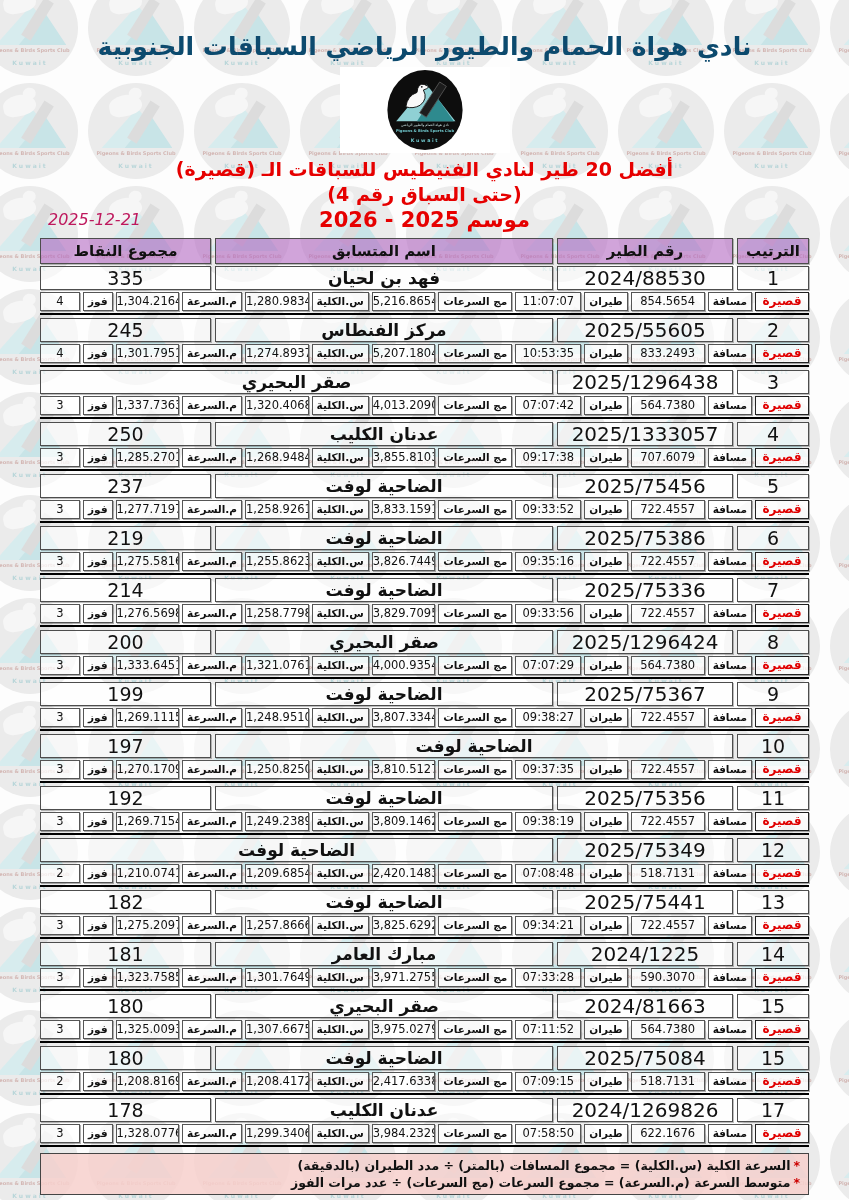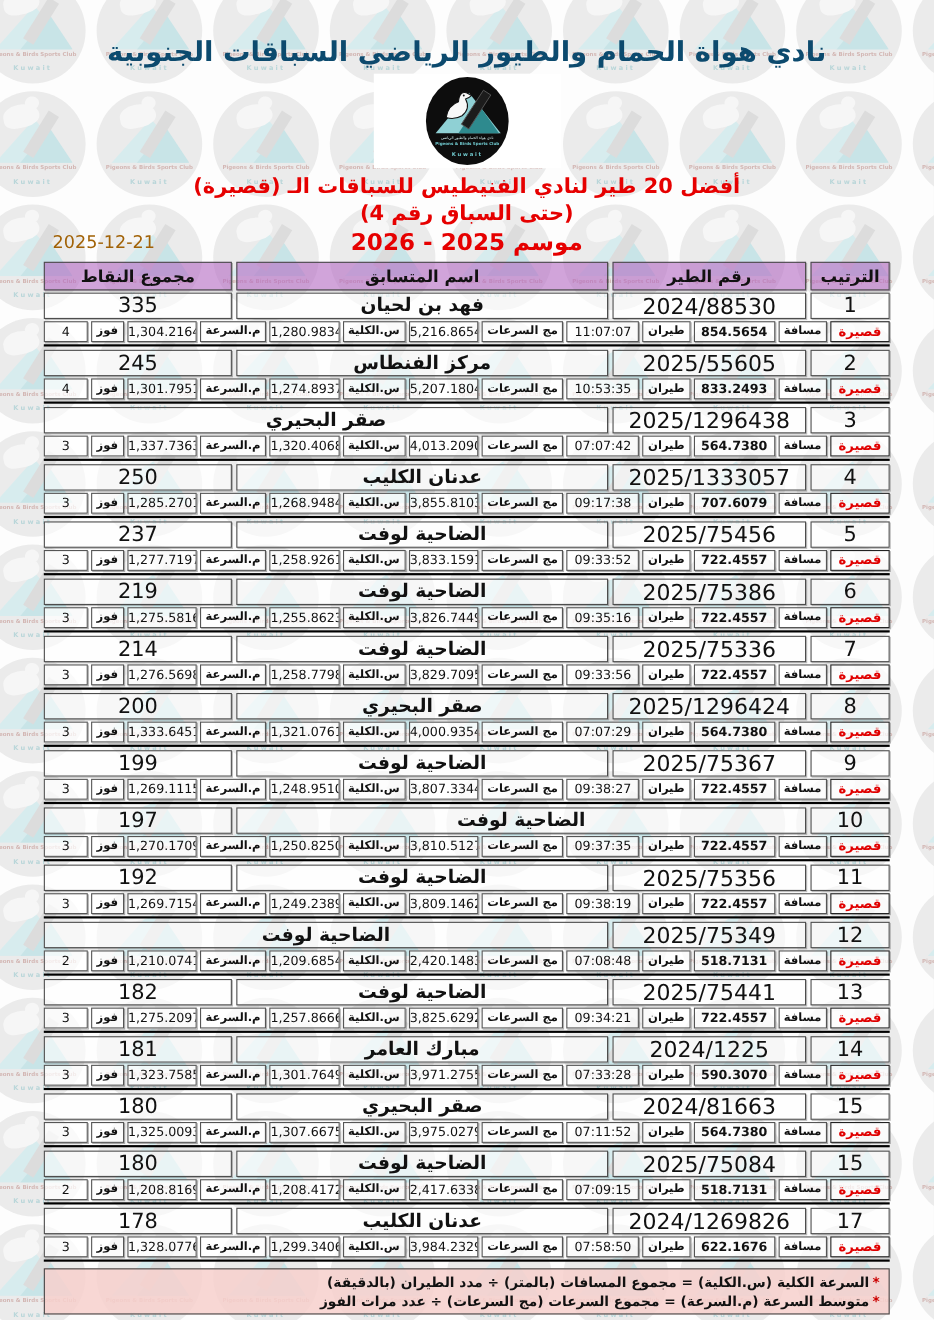--- a/index.html
+++ b/index.html
@@ -23,21 +23,21 @@
          color:#b9d6d9;font-weight:bold;letter-spacing:2px;}
   
   .content{position:absolute;inset:0;z-index:1;padding:0 40px;}
   .club-title{margin-top:32px;text-align:center;font-size:25px;font-weight:bold;color:#0c4a6e;}
   .logo-wrap{margin:6px auto 0;width:170px;height:86px;background:#fff;display:flex;
              align-items:center;justify-content:center;}
   .red-line{text-align:center;font-weight:bold;color:#e60000;}
   .r1{margin-top:5px;font-size:19px;}
   .r2{margin-top:3px;font-size:19px;}
   .season{margin-top:3px;font-size:21px;}
-  .race-date{position:absolute;top:210px;left:48px;direction:ltr;font-size:16px;color:#a16207;}
+  .race-date{position:absolute;top:210px;left:48px;direction:ltr;font-size:16px;color:#be185d;font-style:italic;}
   
   .rtable{margin-top:6px;}
   .hrow,.main-row{display:flex;gap:4px;}
   .hcell{background:rgba(180,105,195,0.6);border:1px solid #4d4d4d;box-shadow:1px 1px 0 rgba(0,0,0,.25);
          font-weight:bold;font-size:15px;text-align:center;height:24px;line-height:24px;}
   .cell{background:rgba(255,255,255,0.6);border:1px solid #4d4d4d;box-shadow:1px 1px 0 rgba(0,0,0,.25);
         text-align:center;height:22px;line-height:22px;overflow:hidden;white-space:nowrap;}
   .c-rank{flex:0 0 70px;}
   .c-pigeon{flex:0 0 174px;direction:ltr;}
   .c-name{flex:1 1 auto;}
@@ -45,21 +45,21 @@
   .entry{border-bottom:2px solid #000;padding-bottom:2px;margin-bottom:3px;margin-top:2px;}
   .main-row .c-rank,.main-row .c-points{font-size:19px;}
   .main-row .c-pigeon{font-size:20px;}
   .main-row .c-name{font-size:17px;font-weight:bold;}
   .detail-row{display:flex;gap:3px;margin-top:2px;}
   .dcell{background:rgba(255,255,255,0.72);border:1px solid #555;box-shadow:1px 1px 0 rgba(0,0,0,.3);
          height:17px;line-height:17px;text-align:center;overflow:hidden;white-space:nowrap;}
   .dlbl{flex:0 0 auto;padding:0 4px;font-size:10.5px;font-weight:bold;}
   .dval{flex:1 1 0;font-size:11.5px;direction:ltr;}
   .d-cat{flex:0 0 52px;font-size:12px;font-weight:bold;color:#e00000;border:1.5px solid #222;}
-  .d-dist{flex:0 0 72px;font-weight:bold;}
+  .d-dist{flex:0 0 72px;}
   .d-time{flex:0 0 64px;}
   .d-wins{flex:0 0 38px;}
   
   .footnotes{margin-top:6px;background:rgba(247,208,204,0.85);border:1px solid #444;
              padding:3px 8px;font-size:12.5px;font-weight:bold;line-height:17px;color:#111;}
   .fn-star{color:#cc0000;margin-left:3px;}
 </style>
 </head>
 <body>
 

